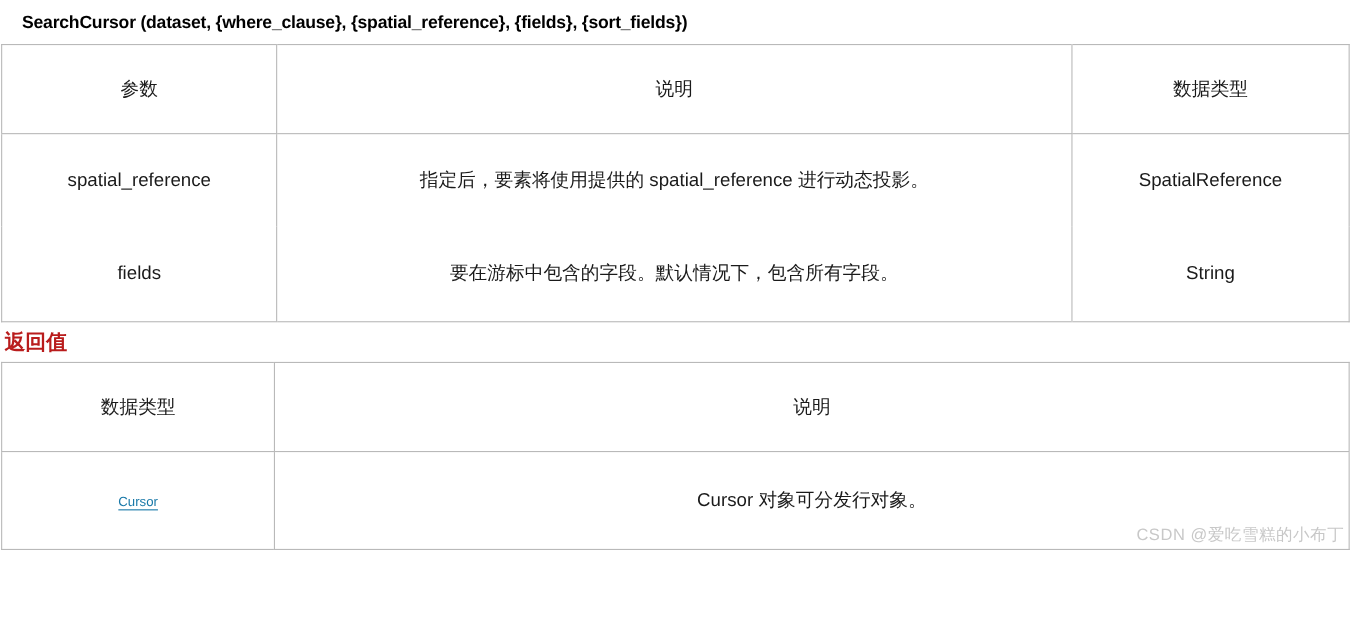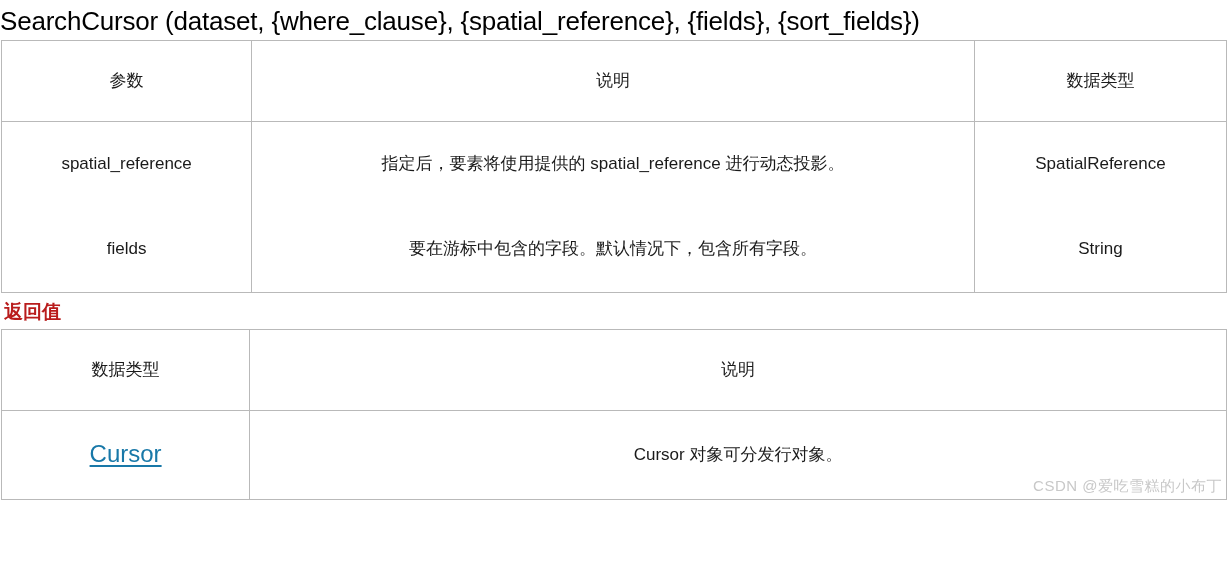--- a/index.html
+++ b/index.html
@@ -15,25 +15,25 @@
     overflow: hidden;
     position: relative;
   }
 
   .page {
     width: 1228px;
     position: relative;
   }
 
   .doc-title {
-    font-size: 26px;
-    font-weight: normal;
+    font-size: 16px;
+    font-weight: bold;
     letter-spacing: -0.2px;
     color: #000000;
-    padding: 6px 0 4px 0;
+    padding: 6px 0 4px 20px;
     line-height: 30px;
     white-space: nowrap;
   }
 
   .section-heading {
     font-size: 19px;
     font-weight: bold;
     color: #b91c1c;
     padding: 6px 0 4px 4px;
     line-height: 26px;
@@ -91,21 +91,21 @@
   .rt-cursor td         { height: 48px; }
 
   .cell-desc {
     text-align: center;
   }
 
   a.doc-link {
     color: #1878a8;
     text-decoration: underline;
     text-underline-offset: 3px;
-    font-size: 24px;
+    font-size: 12px;
     cursor: pointer;
   }
 
   .watermark {
     position: absolute;
     right: 6px;
     bottom: 4px;
     font-size: 15px;
     color: #c8c8c8;
     font-family: "Liberation Sans", "DejaVu Sans", sans-serif;

